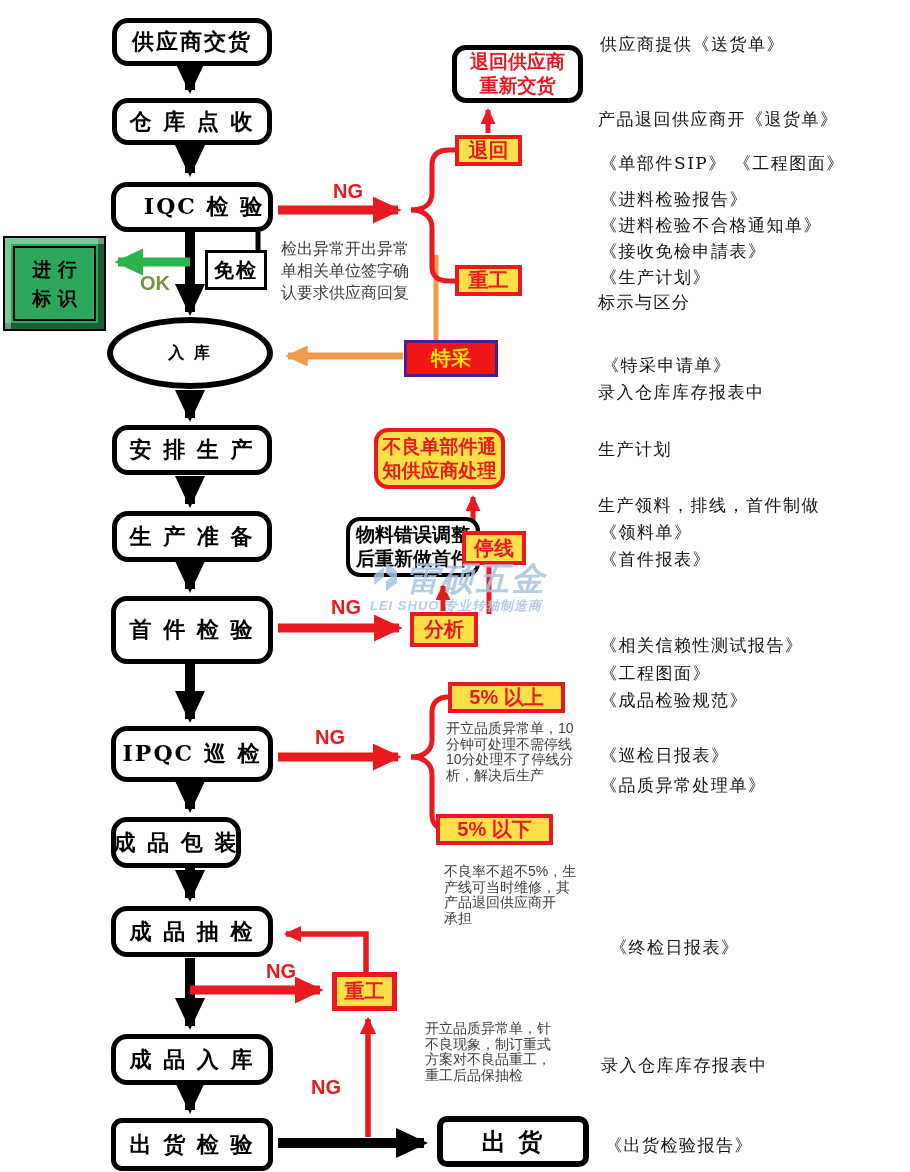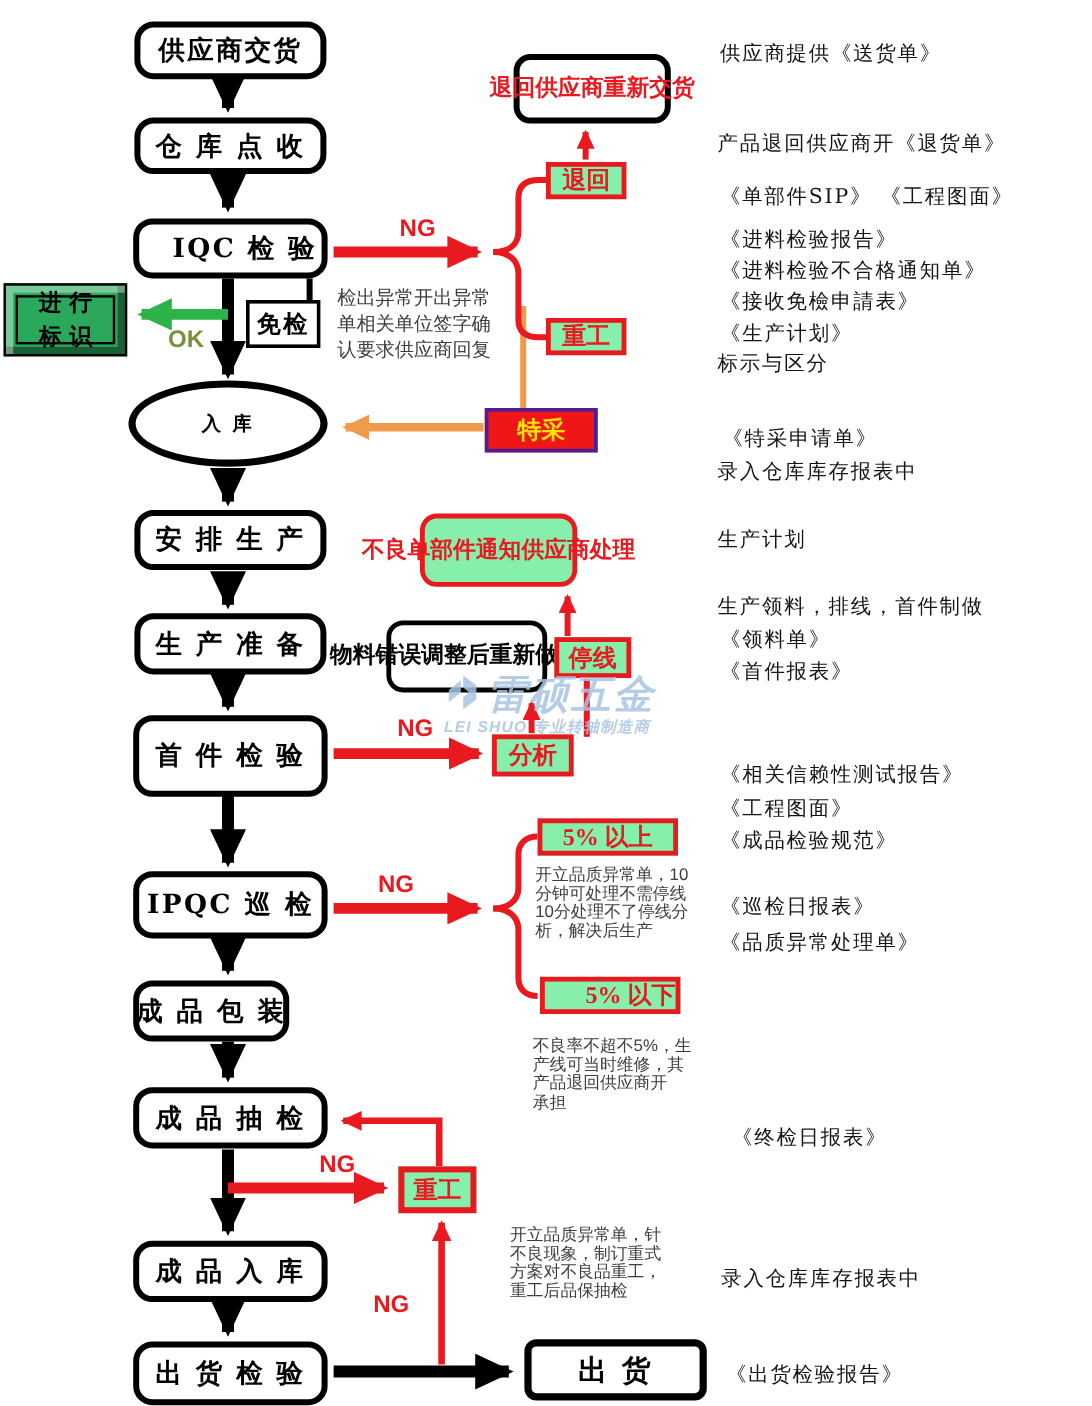--- a/index.html
+++ b/index.html
@@ -10,48 +10,48 @@
   
   .fbox{
     position:absolute;border:5px solid #000;border-radius:16px;background:#fff;
     display:flex;align-items:center;justify-content:center;
     font-weight:bold;font-size:22px;color:#000;letter-spacing:2px;
     font-family:"DejaVu Serif","Liberation Serif",serif;
     box-sizing:border-box;z-index:2;white-space:nowrap;
   }
   
   .rbox{
-    position:absolute;border:4px solid #e8191f;background:#86efac;
+    position:absolute;border:4px solid #e8191f;background:#fde047;
     display:flex;align-items:center;justify-content:center;
     font-weight:bold;font-size:20px;color:#e8191f;
-    font-family:Liberation Serif, serif;
+    font-family:Liberation Sans, sans-serif;
     box-sizing:border-box;z-index:2;white-space:nowrap;
   }
-  .two-line{flex-direction:row;line-height:1.25;white-space:nowrap;}
+  .two-line{flex-direction:column;line-height:1.25;white-space:nowrap;margin-left:24px;}
   .ellipse{border-radius:50%;}
   .nglabel{
     position:absolute;color:#e8191f;font-weight:bold;font-size:20px;z-index:2;
     font-family:"Liberation Sans",sans-serif;
   }
   .oklabel{
     position:absolute;color:#76923c;font-weight:bold;font-size:20px;z-index:2;
     font-family:"Liberation Sans",sans-serif;
   }
   .note{
     position:absolute;color:#3d3d3d;font-size:15px;line-height:21px;z-index:2;
     font-family:"Liberation Sans","DejaVu Sans",sans-serif;white-space:nowrap;
   }
   .note.small{font-size:14px;line-height:15.5px;}
   .rnote{
     position:absolute;color:#141414;font-size:17px;letter-spacing:1.5px;z-index:2;
     font-family:"DejaVu Serif","Liberation Serif",serif;white-space:nowrap;
   }
   
   .mark3d{
-    position:absolute;left:3px;top:236px;width:103px;height:61px;background:#2ba85c;
+    position:absolute;left:3px;top:236px;width:103px;height:95px;background:#2ba85c;
     border:2px solid #000;box-sizing:border-box;padding:8px;z-index:2;
     box-shadow:inset 6px 6px 0 rgba(255,255,255,.38),inset -6px -6px 0 rgba(0,0,0,.42);
   }
   .mark3d-inner{
     width:100%;height:100%;border:2px solid #000;background:#2ba85c;box-sizing:border-box;
     display:flex;flex-direction:column;align-items:center;justify-content:center;
     font-weight:bold;font-size:19px;line-height:1.5;color:#000;
     font-family:"DejaVu Serif","Liberation Serif",serif;white-space:nowrap;
   }
   
@@ -186,21 +186,21 @@
     </div>
 
   <div class="fbox" style="left:111px;top:906px;width:162px;height:51px;">
       <span>成 品 抽 检</span>
     </div>
 
   <div class="fbox" style="left:111px;top:1034px;width:162px;height:51px;">
       <span>成 品 入 库</span>
     </div>
 
-  <div class="fbox" style="left:111px;top:1118px;width:162px;height:53px;">
+  <div class="fbox" style="left:111px;top:1118px;width:162px;height:53px;border-radius:11px;">
       <span>出 货 检 验</span>
     </div>
 
   <div class="fbox" style="left:437px;top:1116px;width:152px;height:51px;border-width:6px;border-radius:10px;font-size:24px;">
       <span>出  货</span>
     </div>
 
   <div class="fbox two-line" style="left:428px;top:45px;width:131px;height:58px;border-radius:14px;font-size:19px;color:#e8191f;letter-spacing:0;">
     <div>退回供应商</div>
     <div>重新交货</div>
@@ -233,21 +233,21 @@
     </div>
 
   <div class="rbox" style="left:410px;top:612px;width:68px;height:35px;">
       <span>分析</span>
     </div>
 
   <div class="rbox" style="left:448px;top:682px;width:117px;height:31px;">
       <span>5% 以上</span>
     </div>
 
-  <div class="rbox" style="left:450px;top:814px;width:117px;height:31px;justify-content:flex-end;">
+  <div class="rbox" style="left:436px;top:814px;width:117px;height:31px;">
       <span>5% 以下</span>
     </div>
 
   <div class="rbox" style="left:332px;top:972px;width:65px;height:39px;border-width:5px;">
       <span>重工</span>
     </div>
 
   <div class="nglabel" style="left:333px;top:180px;">NG</div>
   <div class="oklabel" style="left:140px;top:272px;">OK</div>
   <div class="nglabel" style="left:331px;top:596px;">NG</div>

